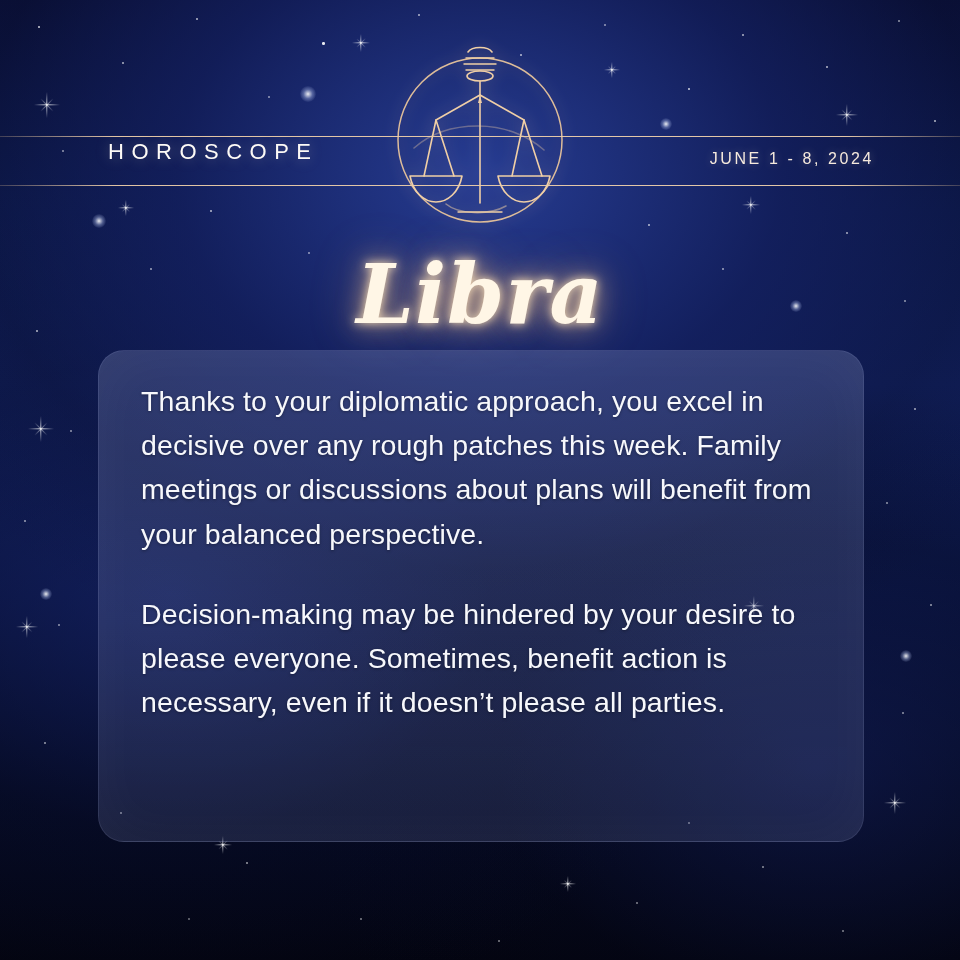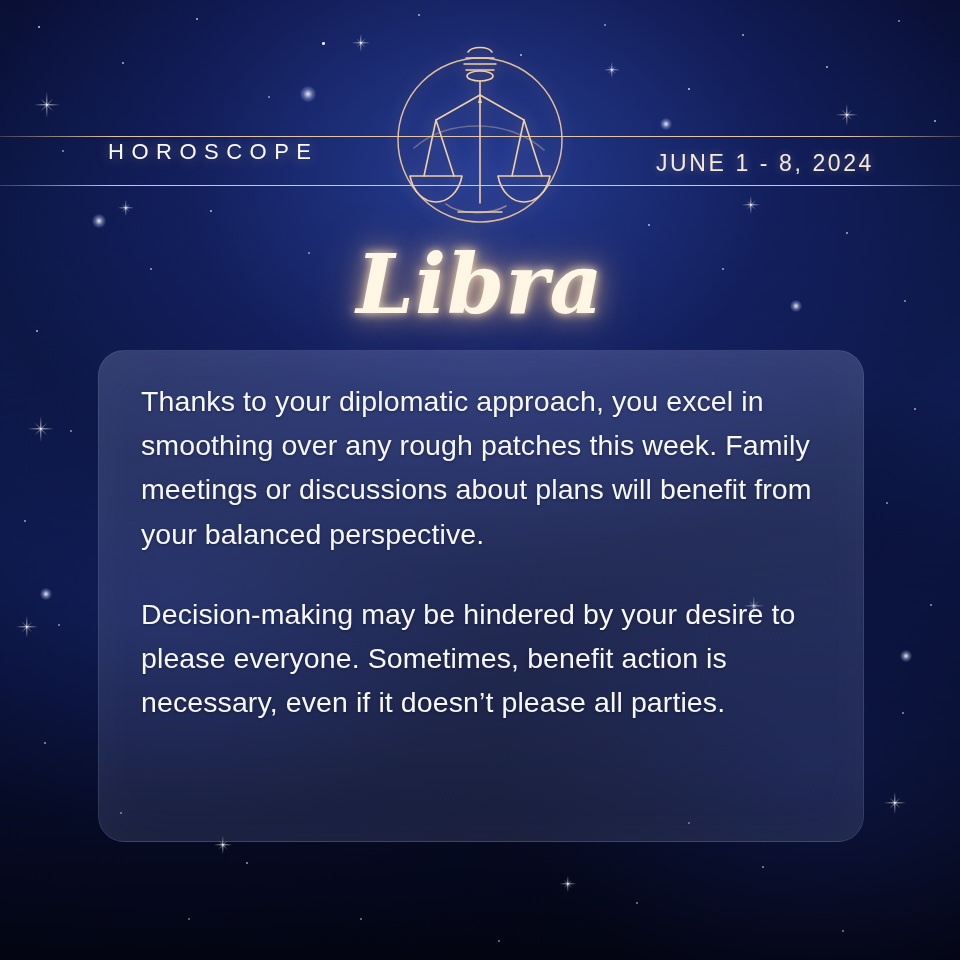--- a/index.html
+++ b/index.html
@@ -89,21 +89,21 @@
     font-size: 22px;
     letter-spacing: 7.5px;
     color: #fdfaf6;
     font-weight: 400;
     text-shadow: 0 0 14px rgba(255,238,210,0.35);
   }
   .header-date {
     position: absolute;
     right: 86px;
     top: 150px;
-    font-size: 23px;
+    font-size: 16px;
     letter-spacing: 2.6px;
     color: #f6eadd;
     text-shadow: 0 0 10px rgba(255,236,208,0.3);
   }
 
   
   .emblem {
     position: absolute;
     left: 50%;
     top: 36px;
@@ -111,21 +111,21 @@
     width: 236px;
     height: 216px;
     filter: drop-shadow(0 0 8px rgba(255,215,170,0.35));
   }
 
   
   .sign-name {
     position: absolute;
     left: 0;
     right: 0;
-    top: 236px;
+    top: 246px;
     text-align: center;
     font-family: "DejaVu Serif", serif;
     font-style: italic;
     font-weight: 700;
     font-size: 82px;
     color: #fff6e6;
     letter-spacing: 1px;
     text-shadow:
       0 0 10px rgba(255,228,185,0.95),
       0 0 26px rgba(255,206,140,0.75),
@@ -301,18 +301,18 @@
   <div class="band">
     <div class="band-line top"></div>
     <div class="band-line bottom"></div>
   </div>
   <div class="header-title">HOROSCOPE</div>
   <div class="header-date">JUNE 1 - 8, 2024</div>
 
   <div class="sign-name">Libra</div>
 
   <div class="card">
-    <p>Thanks to your diplomatic approach, you excel in smoothing over any rough patches this week. Family meetings or discussions about plans will benefit from your balanced perspective.</p>
+    <p>Thanks to your diplomatic approach, you excel in decisive over any rough patches this week. Family meetings or discussions about plans will benefit from your balanced perspective.</p>
     <p>Decision-making may be hindered by your desire to please everyone. Sometimes, benefit action is necessary, even if it doesn’t please all parties.</p>
   </div>
 
 
 </div>
 
 </body></html>

